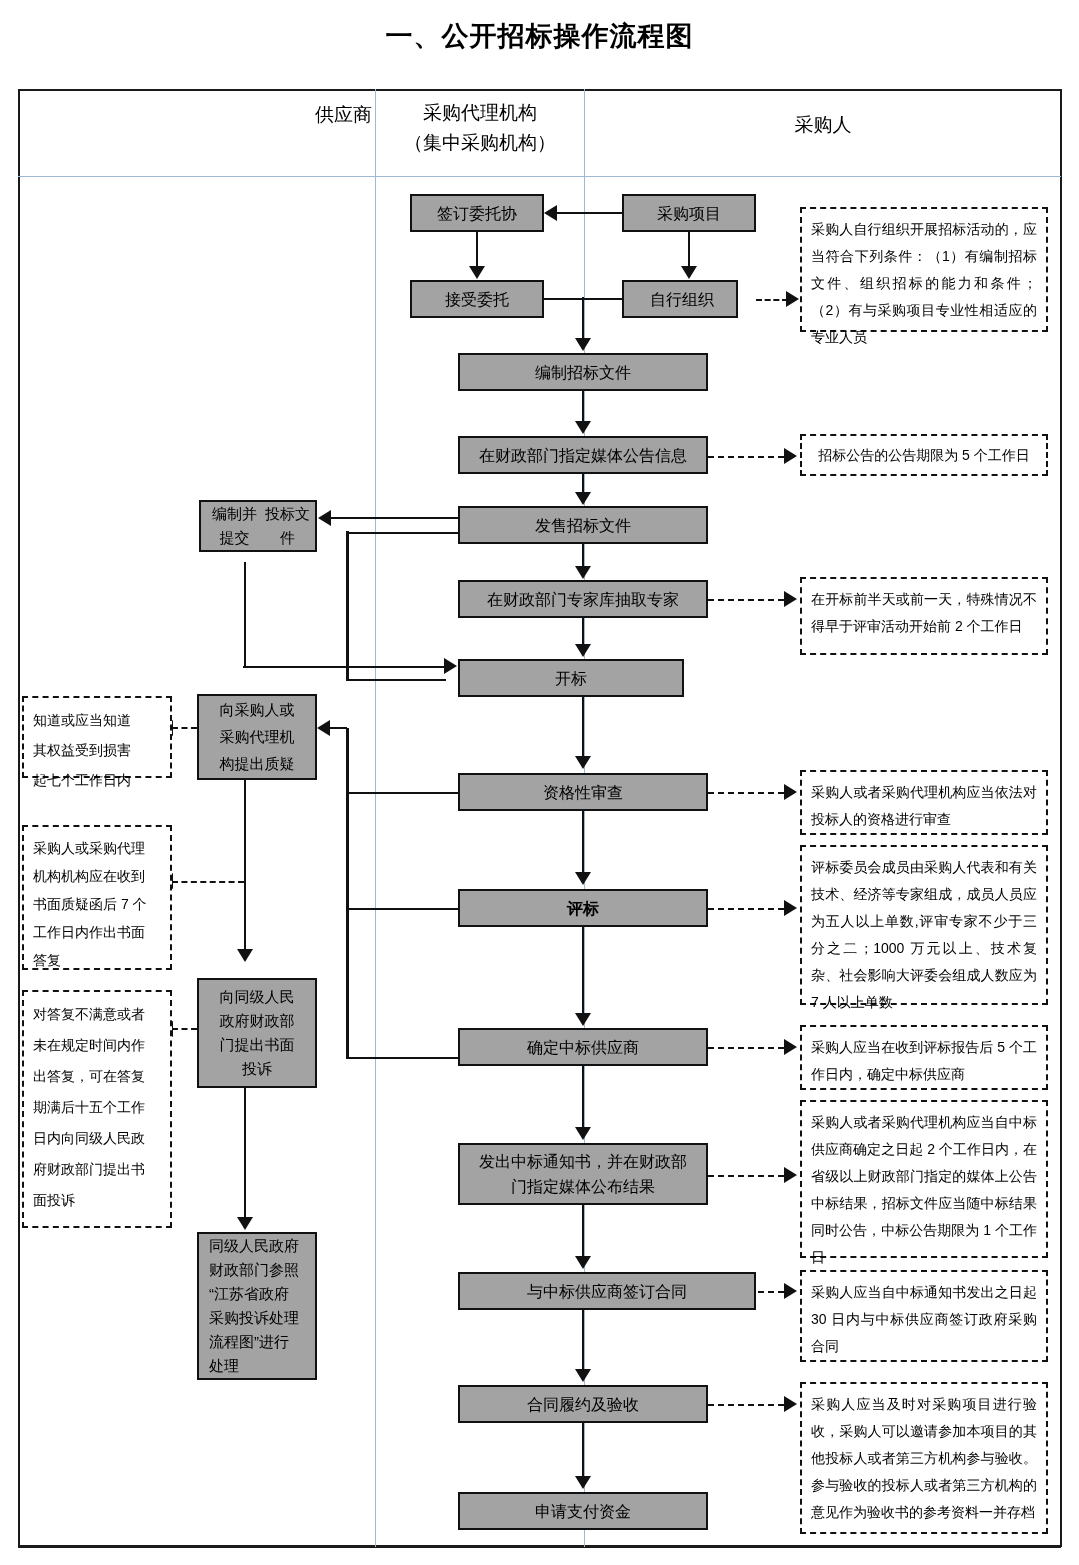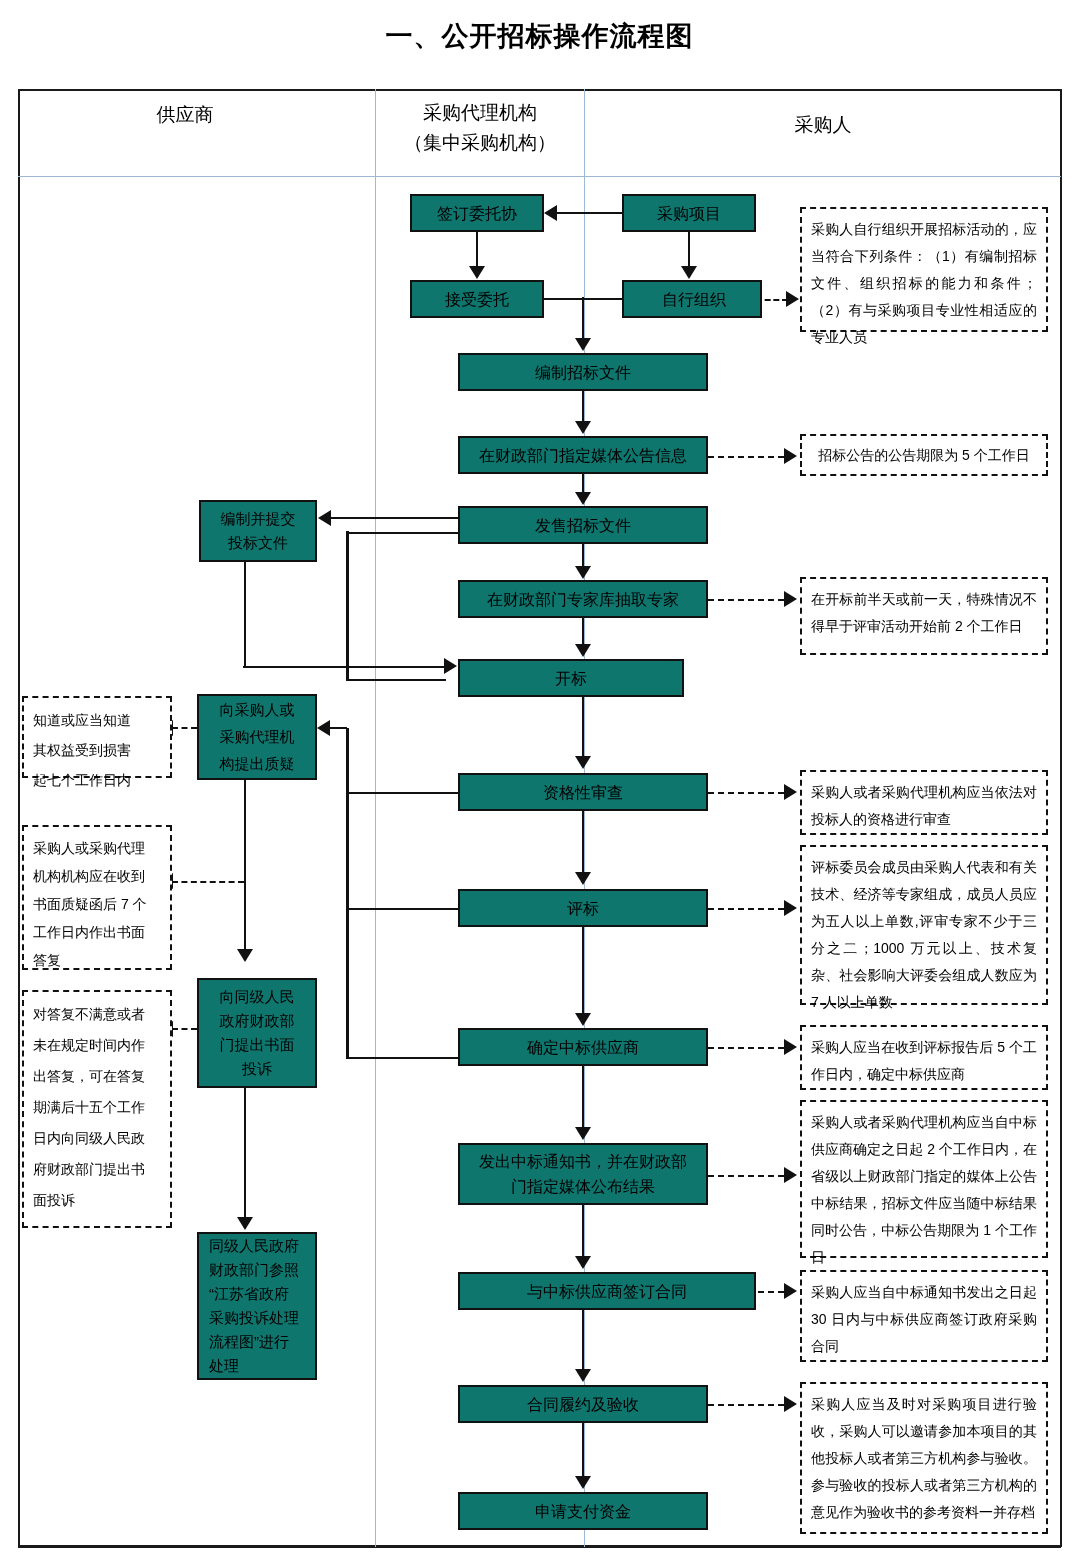--- a/index.html
+++ b/index.html
@@ -22,21 +22,21 @@
   .lane-div.d2{left:584px;}
   .header-rule{position:absolute;left:18px;top:176px;width:1043px;height:0;border-top:1.5px solid #9db9d6;}
 
   .lane-label{
     position:absolute;text-align:center;font-size:19px;line-height:30px;
     font-family:"Liberation Sans","DejaVu Sans",sans-serif;
   }
 
   
   .node{
-    position:absolute;box-sizing:border-box;border:2.5px solid #111;background:#0f766e;
+    position:absolute;box-sizing:border-box;border:2.5px solid #111;background:#a3a3a3;
     display:flex;align-items:center;justify-content:center;text-align:center;
     font-size:16px;line-height:25px;padding:2px 4px;z-index:5;
     font-family:"Liberation Sans","DejaVu Sans",sans-serif;
   }
   .node.small{font-size:15px;line-height:24px;}
 
   .note{
     position:absolute;box-sizing:border-box;border:2px dashed #111;background:#fff;
     font-size:14px;line-height:27px;padding:7px 9px;text-align:justify;z-index:5;
     font-family:"Liberation Sans","DejaVu Sans",sans-serif;
@@ -62,63 +62,63 @@
   <div class="title">一、公开招标操作流程图</div>
 
   <div class="frame-top"></div>
   <div class="frame-bottom"></div>
   <div class="frame-left"></div>
   <div class="frame-right"></div>
   <div class="lane-div d1"></div>
   <div class="lane-div d2"></div>
   <div class="header-rule"></div>
 
-  <div class="lane-label" style="left:10px;top:100px;width:350px;">
+  <div class="lane-label" style="left:22px;top:100px;width:350px;text-align:right;">
     <div>供应商</div>
   </div>
   <div class="lane-label" style="left:378px;top:98px;width:204px;">
     <div>采购代理机构</div>
     <div>（集中采购机构）</div>
   </div>
   <div class="lane-label" style="left:588px;top:110px;width:470px;">
     <div>采购人</div>
   </div>
 
   <div class="node" style="left:410px;top:194px;width:134px;height:38px;">签订委托协</div>
 
   <div class="node" style="left:622px;top:194px;width:134px;height:38px;">采购项目</div>
 
   <div class="node" style="left:410px;top:280px;width:134px;height:38px;">接受委托</div>
 
-  <div class="node" style="left:622px;top:280px;width:140px;height:38px;padding-left:8px;">自行组织</div>
+  <div class="node" style="left:622px;top:280px;width:116px;height:38px;padding-left:8px;">自行组织</div>
 
   <div class="node" style="left:458px;top:353px;width:250px;height:38px;">编制招标文件</div>
 
   <div class="node" style="left:458px;top:436px;width:250px;height:38px;">在财政部门指定媒体公告信息</div>
 
   <div class="node" style="left:458px;top:506px;width:250px;height:38px;">发售招标文件</div>
 
-  <div class="node small" style="left:199px;top:500px;width:118px;height:62px;flex-direction:column;">
+  <div class="node small" style="left:199px;top:500px;width:118px;height:52px;">
     <div>编制并提交</div>
     <div>投标文件</div>
   </div>
 
   <div class="node" style="left:458px;top:580px;width:250px;height:38px;">在财政部门专家库抽取专家</div>
 
   <div class="node" style="left:458px;top:659px;width:226px;height:38px;">开标</div>
 
   <div class="node small" style="left:197px;top:694px;width:120px;height:86px;flex-direction:column;justify-content:space-between;">
     <div>向采购人或</div>
     <div>采购代理机</div>
     <div>构提出质疑</div>
   </div>
 
   <div class="node" style="left:458px;top:773px;width:250px;height:38px;">资格性审查</div>
 
-  <div class="node" style="left:458px;top:889px;width:250px;height:38px;">评标</div>
+  <div class="node" style="left:458px;top:889px;width:250px;height:38px;font-weight:bold;">评标</div>
 
   <div class="node small" style="left:197px;top:978px;width:120px;height:110px;flex-direction:column;">
     <div>向同级人民</div>
     <div>政府财政部</div>
     <div>门提出书面</div>
     <div>投诉</div>
   </div>
 
   <div class="node" style="left:458px;top:1028px;width:250px;height:38px;">确定中标供应商</div>
 

